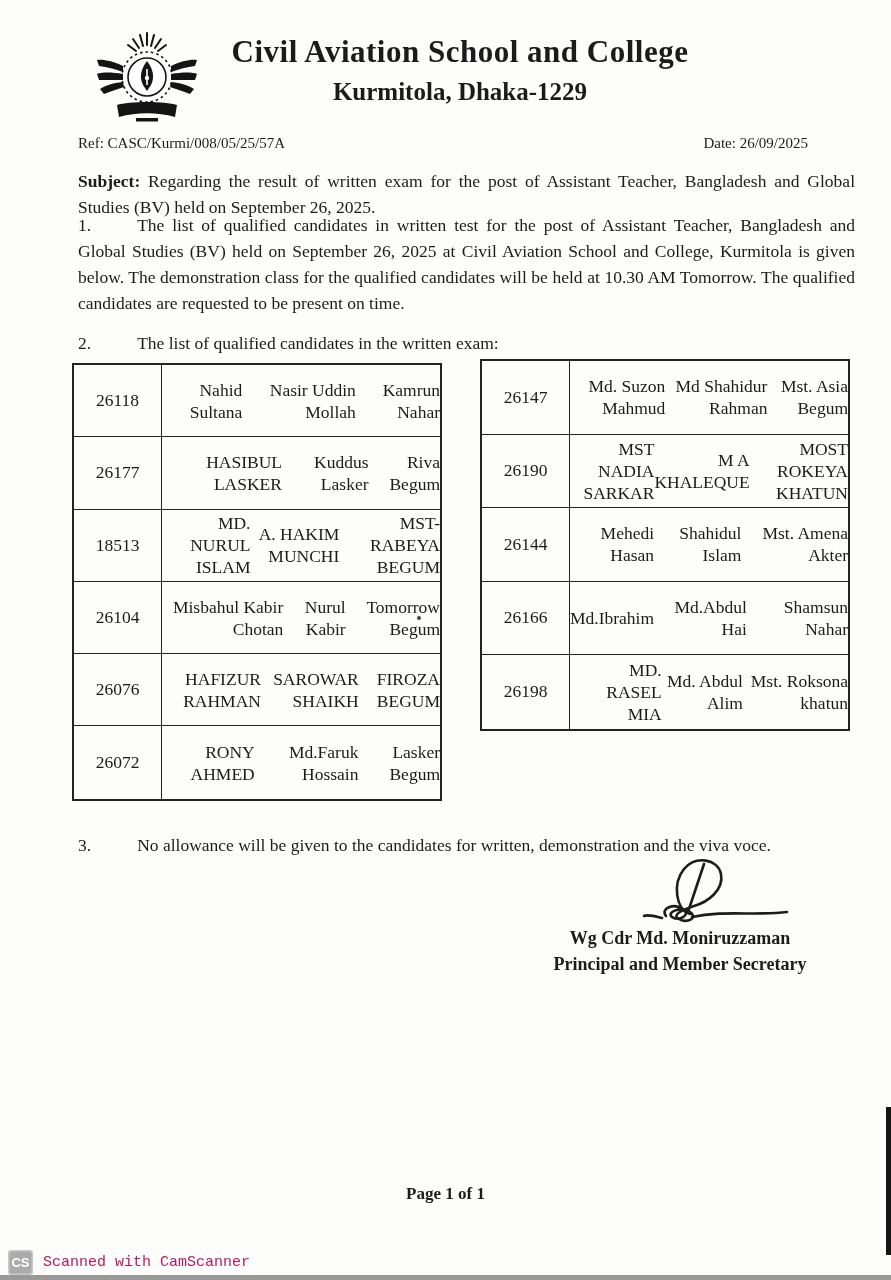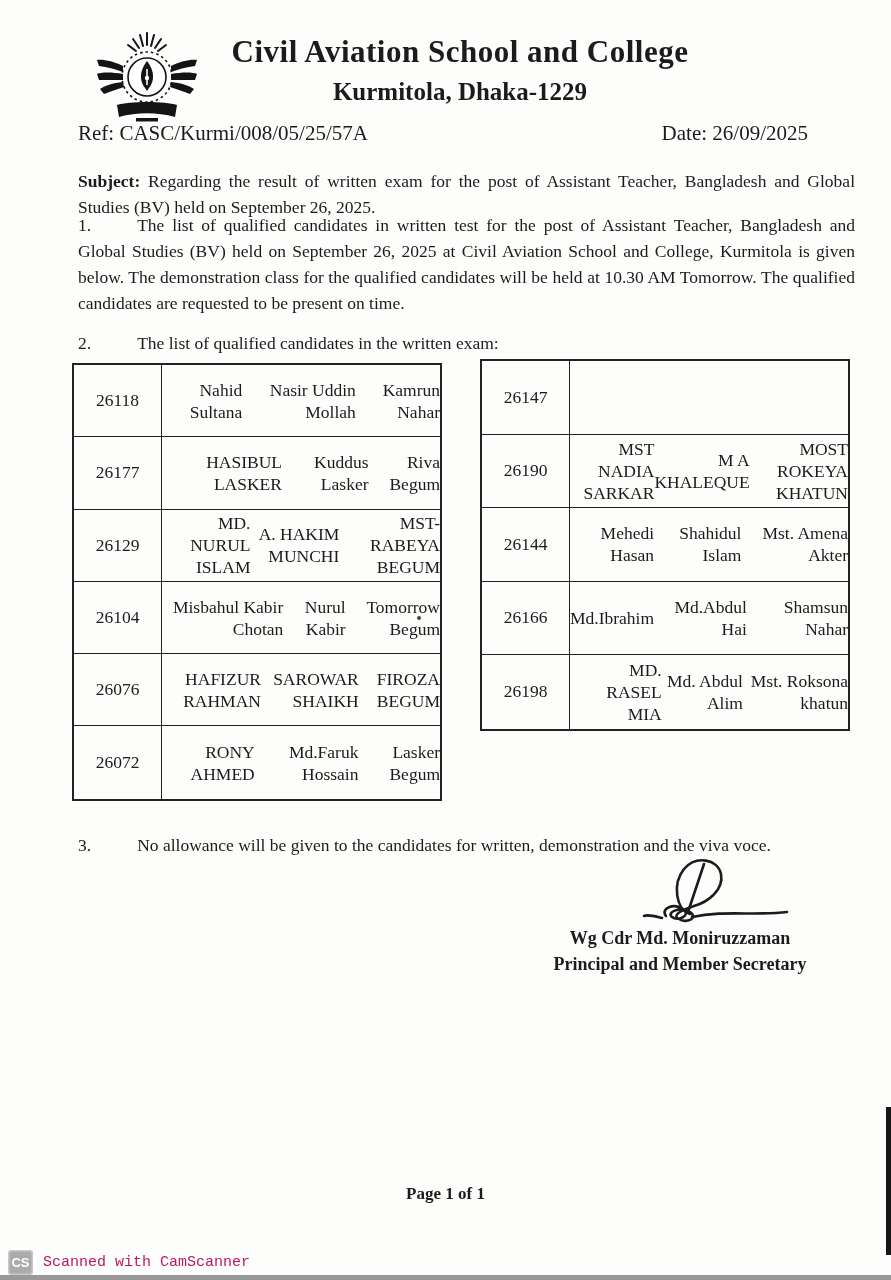--- a/index.html
+++ b/index.html
@@ -15,22 +15,22 @@
     margin: 0 auto;
     padding-left: 16px;
   }
   
   .logo { position: absolute; left: 96px; top: 28px; width: 102px; height: 96px; }
   .title-block { position: absolute; left: 180px; top: 34px; width: 560px; text-align: center; }
   .doc-title { font-size: 31px; font-weight: 700; letter-spacing: 0.5px; }
   .doc-subtitle { font-size: 25px; font-weight: 700; margin-top: 8px; }
   
   .refline {
-    position: absolute; left: 78px; top: 121px; width: 730px;
-    display: flex; justify-content: space-between; font-size: 21px;
+    position: absolute; left: 78px; top: 135px; width: 730px;
+    display: flex; justify-content: space-between; font-size: 15px;
   }
   
   .subject {
     position: absolute; left: 78px; top: 168px; width: 777px;
     font-size: 17.5px; line-height: 26px; text-align: justify;
   }
   .subject .lbl { font-weight: 700; }
   
   .para { position: absolute; left: 78px; width: 777px; font-size: 17.5px; line-height: 26px; text-align: justify; }
   .para-1 { top: 212px; }
@@ -143,21 +143,21 @@
     </div>
     <div class="crow">
       <div class="cell-roll">26177</div>
       <div class="cell-names">
         <div>HASIBUL LASKER</div>
         <div>Kuddus Lasker</div>
         <div>Riva Begum</div>
       </div>
     </div>
     <div class="crow">
-      <div class="cell-roll">26129</div>
+      <div class="cell-roll">18513</div>
       <div class="cell-names">
         <div>MD. NURUL ISLAM</div>
         <div>A. HAKIM MUNCHI</div>
         <div>MST-RABEYA BEGUM</div>
       </div>
     </div>
     <div class="crow">
       <div class="cell-roll">26104</div>
       <div class="cell-names">
         <div>Misbahul Kabir Chotan</div>
@@ -179,20 +179,25 @@
         <div>RONY AHMED</div>
         <div>Md.Faruk Hossain</div>
         <div>Lasker Begum</div>
       </div>
     </div>
   </div>
 
   <div class="ctable ctable-right">
     <div class="crow">
       <div class="cell-roll">26147</div>
+      <div class="cell-names">
+        <div>Md. Suzon Mahmud</div>
+        <div>Md Shahidur Rahman</div>
+        <div>Mst. Asia Begum</div>
+      </div>
     </div>
     <div class="crow">
       <div class="cell-roll">26190</div>
       <div class="cell-names">
         <div>MST NADIA SARKAR</div>
         <div>M A KHALEQUE</div>
         <div>MOST ROKEYA KHATUN</div>
       </div>
     </div>
     <div class="crow">

